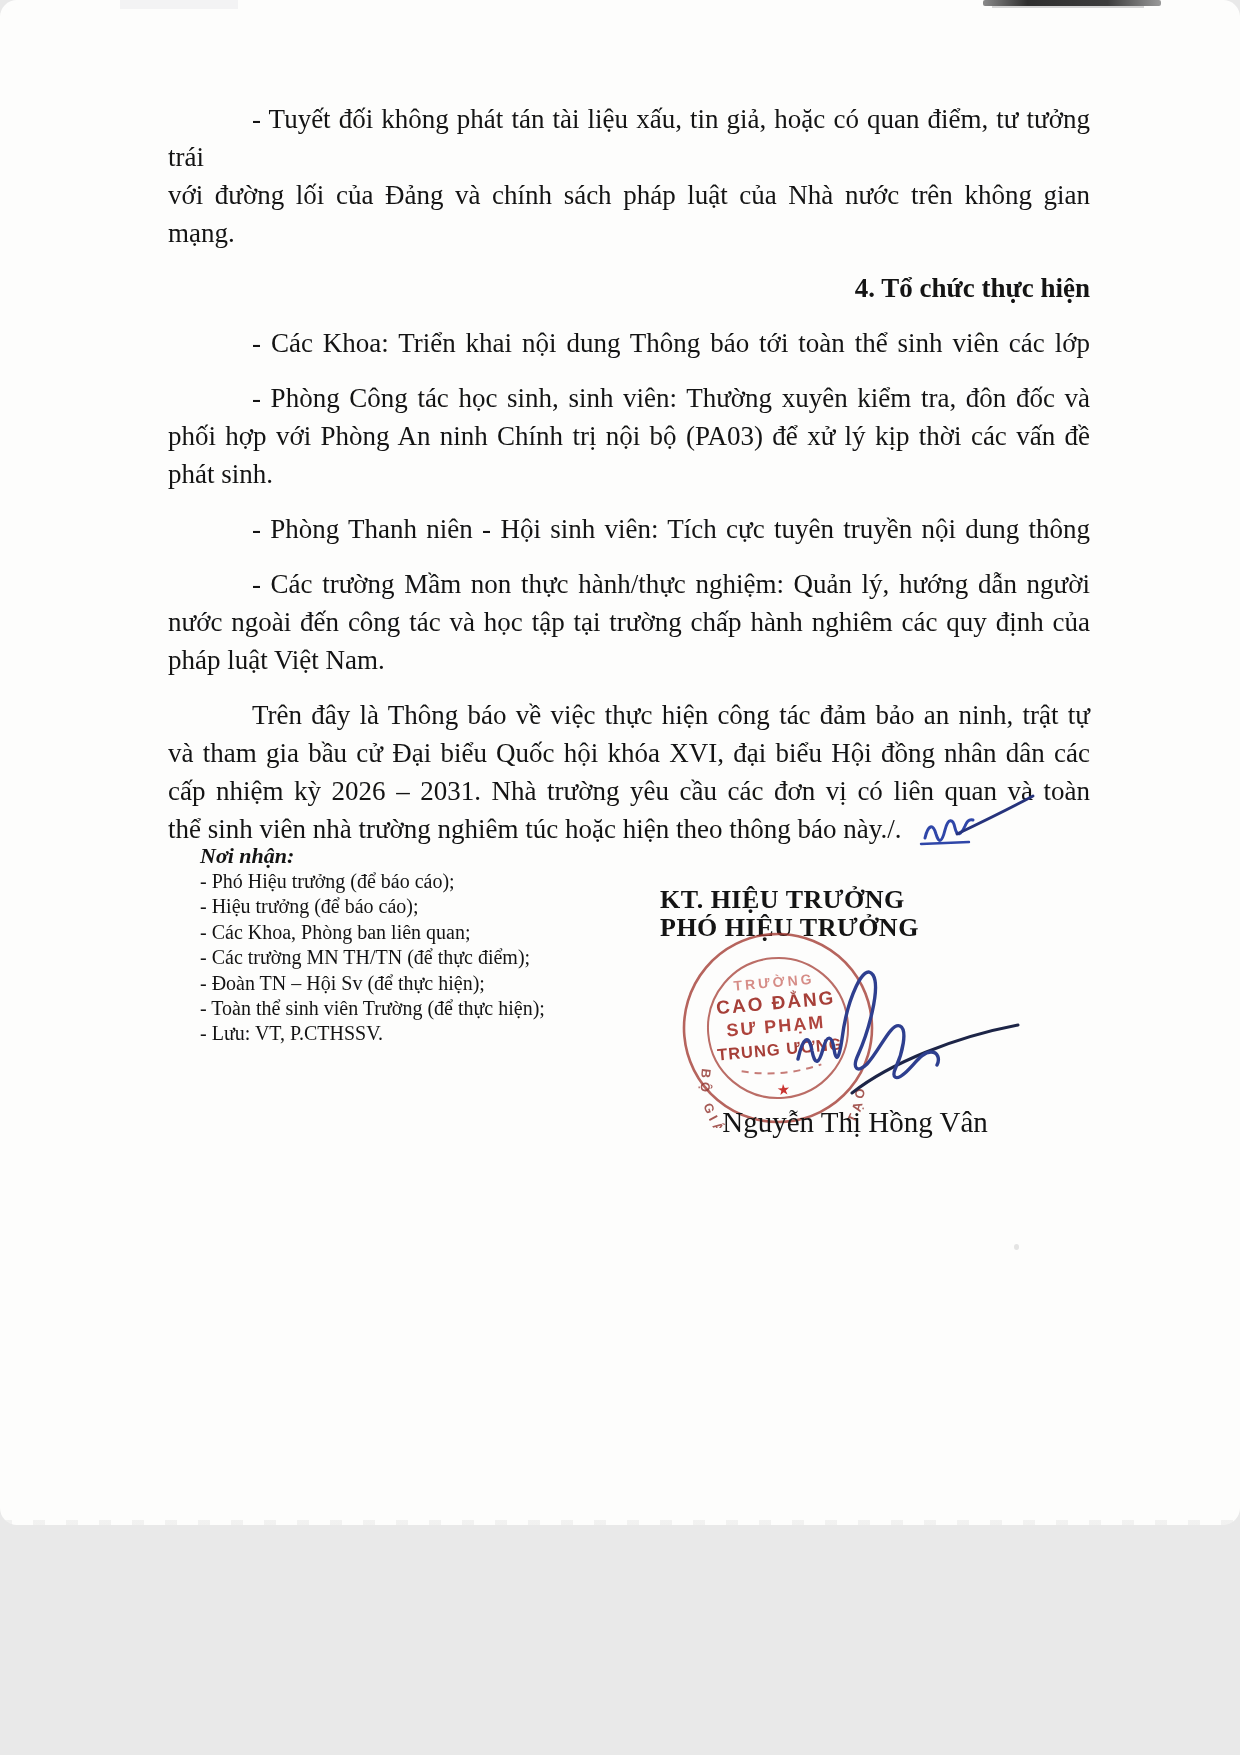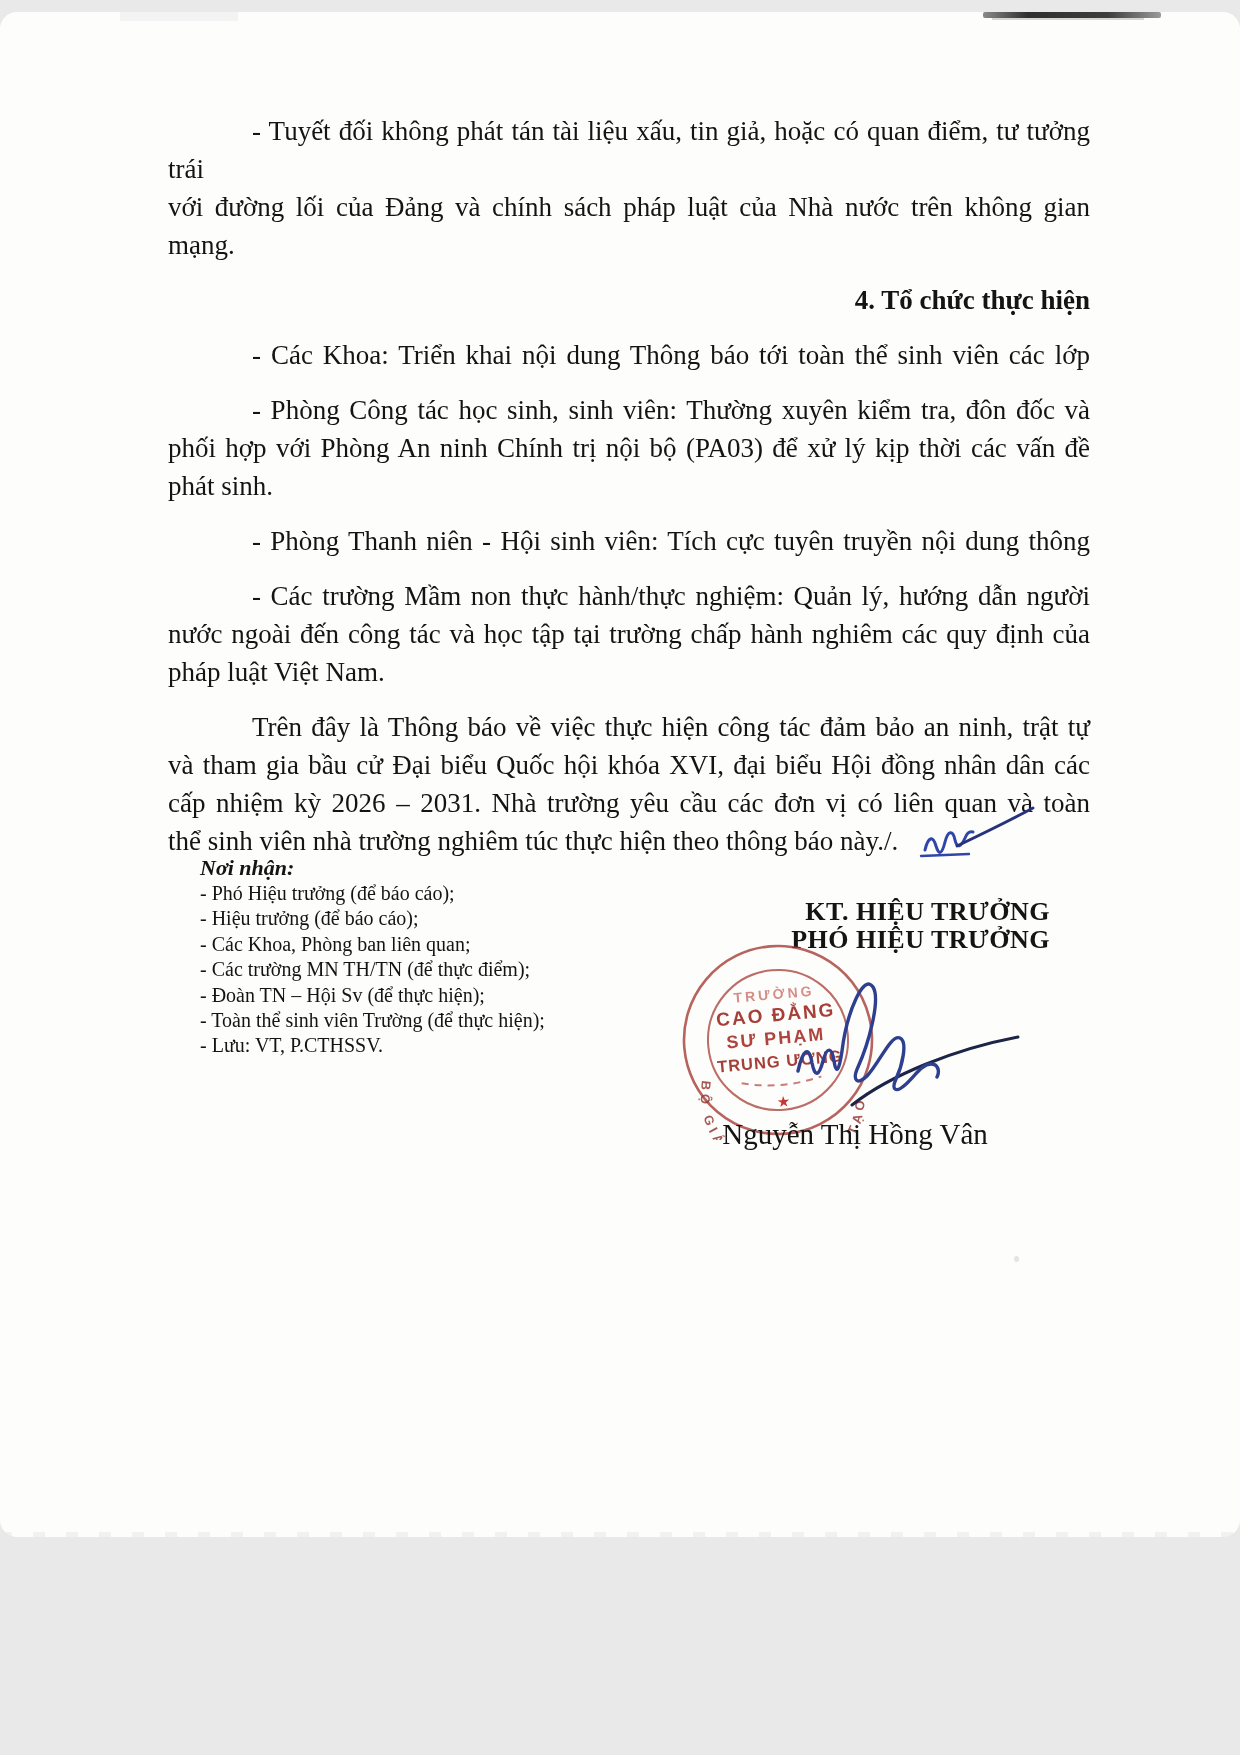--- a/index.html
+++ b/index.html
@@ -1,19 +1,19 @@
 <!DOCTYPE html>
 <html><head>
 <meta charset="utf-8">
 <style>
   html,body{margin:0;padding:0;background:#e9e9e9;}
   .page{
     position:relative;
     width:1240px;height:1525px;
-    margin:12px auto;
+    margin:0 auto;
     background:#fdfdfc;
     overflow:hidden;
     font-family:"Liberation Serif","DejaVu Serif",serif;
     color:#141414;
     border-radius:17px;
   }
   
   .body-text{
     position:absolute;left:168px;top:100px;width:922px;
     font-size:27px;line-height:38px;
@@ -26,21 +26,21 @@
     font-weight:bold;text-indent:84px;margin:9px 0 17px 0;text-align:right;
   }
   
   .recipients{
     position:absolute;left:200px;top:842px;width:470px;
     font-size:20px;line-height:25.4px;
   }
   .recipients-label{font-weight:bold;font-style:italic;font-size:22px;line-height:27px;}
   .sign-titles{
     position:absolute;left:660px;top:886px;width:390px;
-    text-align:right;font-weight:bold;font-size:26px;line-height:28px;
+    text-align:left;font-weight:bold;font-size:26px;line-height:28px;
     letter-spacing:.5px;
   }
   .signer-name{
     position:absolute;left:685px;top:1106px;width:340px;
     text-align:center;font-weight:normal;font-size:29px;
   }
   
   .seal-svg{position:absolute;left:676px;top:932px;opacity:.92;}
   .sig-svg{position:absolute;left:740px;top:935px;}
   .ink-svg{position:absolute;left:905px;top:790px;}
@@ -88,21 +88,21 @@
       </div>
     <div class="para">
         <div class="ln">- Các trường Mầm non thực hành/thực nghiệm: Quản lý, hướng dẫn người</div>
         <div class="ln">nước ngoài đến công tác và học tập tại trường chấp hành nghiêm các quy định của</div>
         <div class="ln last">pháp luật Việt Nam.</div>
       </div>
     <div class="para">
         <div class="ln">Trên đây là Thông báo về việc thực hiện công tác đảm bảo an ninh, trật tự</div>
         <div class="ln">và tham gia bầu cử Đại biểu Quốc hội khóa XVI, đại biểu Hội đồng nhân dân các</div>
         <div class="ln">cấp nhiệm kỳ 2026 – 2031. Nhà trường yêu cầu các đơn vị có liên quan và toàn</div>
-        <div class="ln last">thể sinh viên nhà trường nghiêm túc thực hiện theo thông báo này./.</div>
+        <div class="ln last">thể sinh viên nhà trường nghiêm túc hoặc hiện theo thông báo này./.</div>
       </div>
   </div>
 
   <div class="recipients">
     <div class="recipients-label">Nơi nhận:</div>
     <div>- Phó Hiệu trưởng (để báo cáo);</div>
     <div>- Hiệu trưởng (để báo cáo);</div>
     <div>- Các Khoa, Phòng ban liên quan;</div>
     <div>- Các trường MN TH/TN (để thực điểm);</div>
     <div>- Đoàn TN – Hội Sv (để thực hiện);</div>

